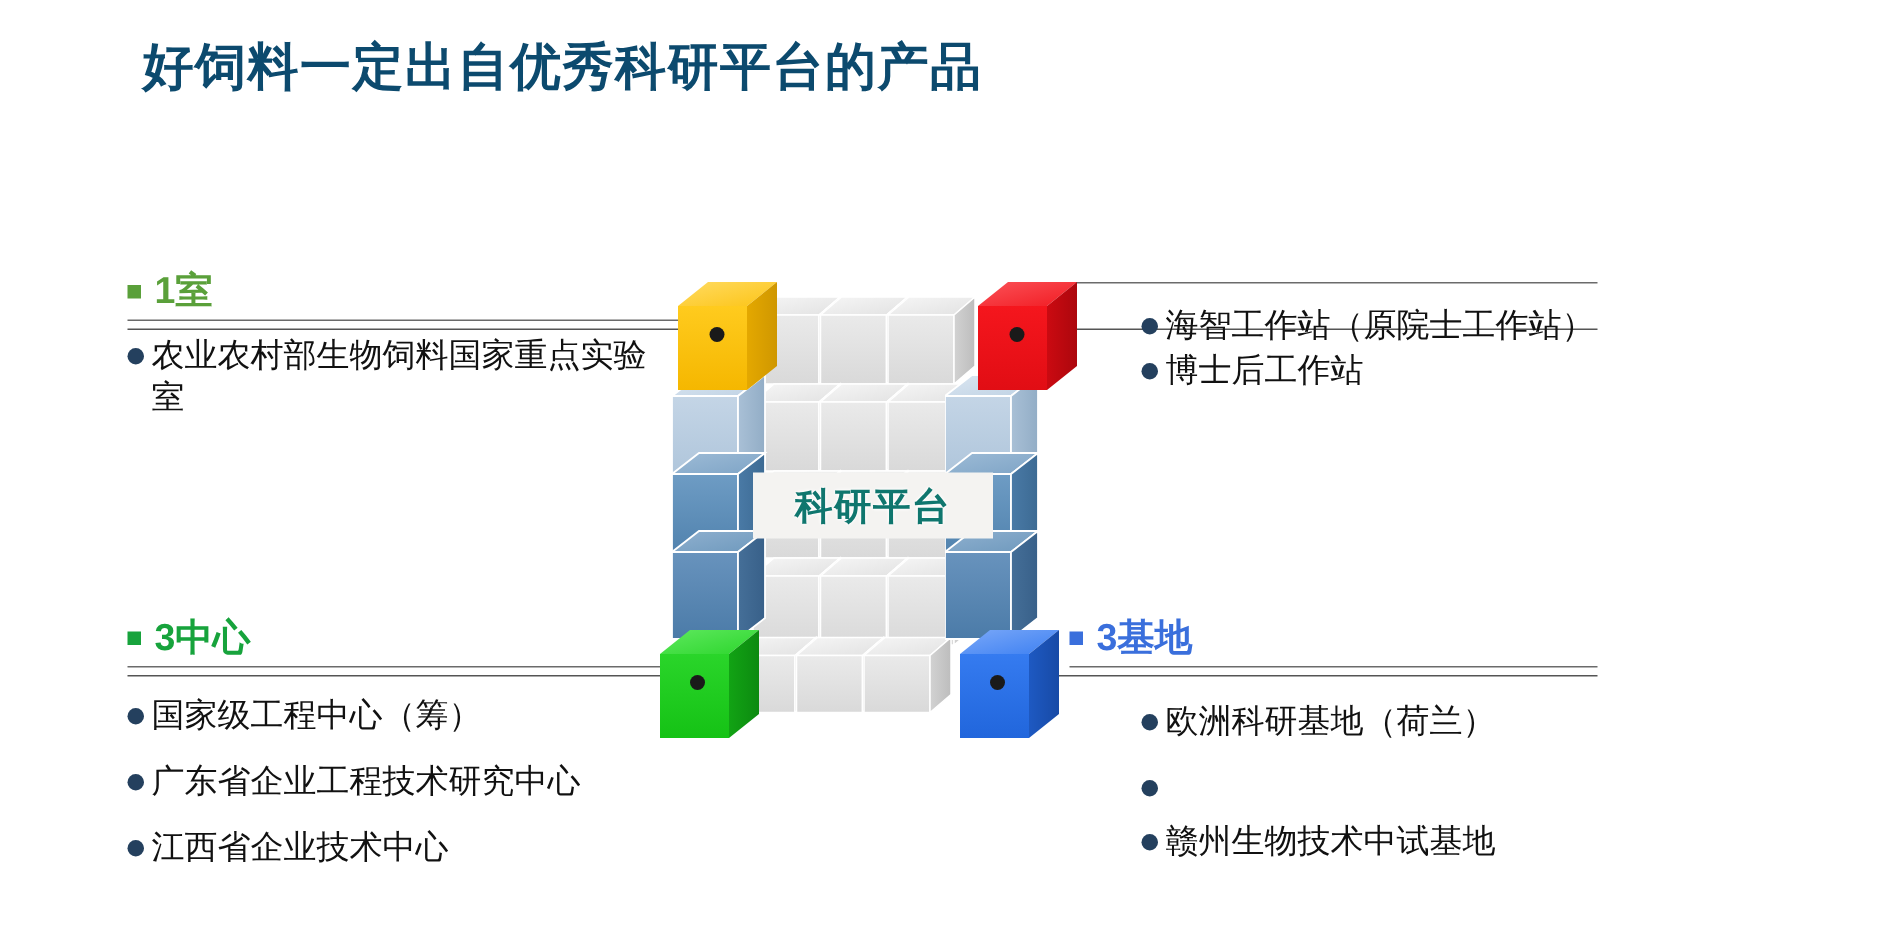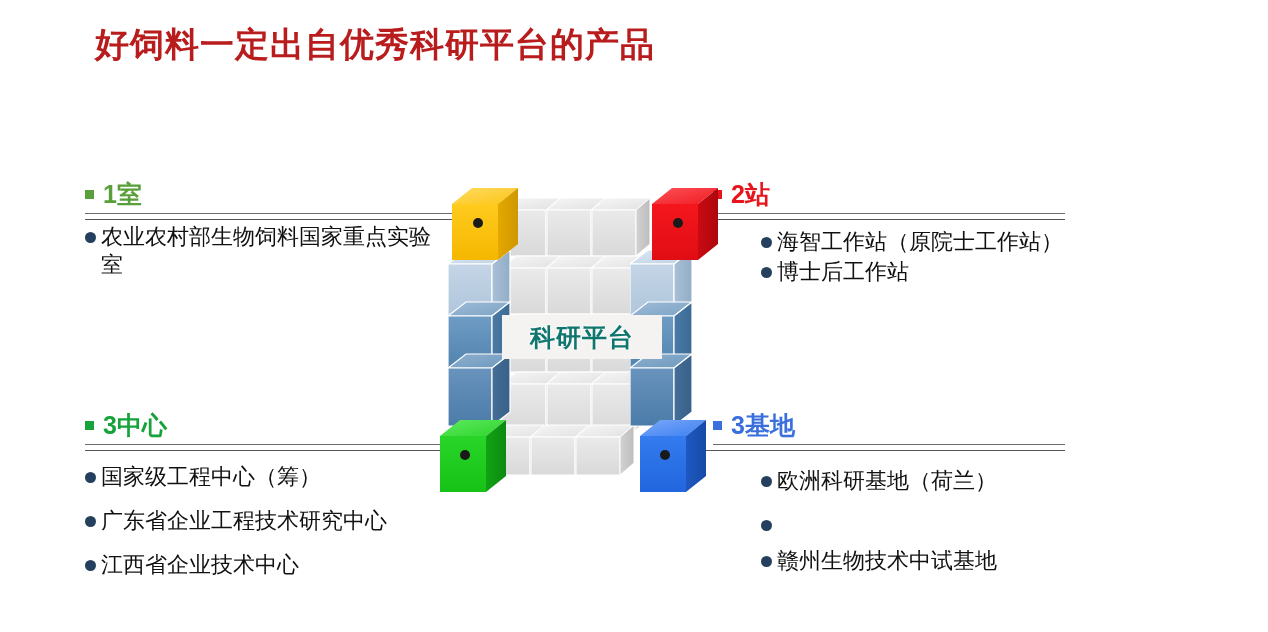--- a/index.html
+++ b/index.html
@@ -4,21 +4,21 @@
 <style>
   html,body{margin:0;padding:0;}
   body{
     width:1268px;height:632px;background:#ffffff;overflow:hidden;
     font-family:"Liberation Sans","DejaVu Sans",sans-serif;
     position:relative;
   }
   
   #slide-title{
     position:absolute;left:95px;top:22px;
-    font-size:34px;font-weight:bold;color:#b91c1c;
+    font-size:34px;font-weight:bold;color:#0c4a6e;
     letter-spacing:1px;white-space:nowrap;
   }
 
   
   .quad{position:absolute;}
   .quad-head{
     display:flex;align-items:center;gap:9px;
     font-size:25px;font-weight:bold;line-height:1;
     white-space:nowrap;
   }
@@ -94,24 +94,20 @@
   <div class="rule"></div>
   <div class="bullets">
     <div class="bullet-row">
       <span class="dot"></span>
       <span class="btxt">农业农村部生物饲料国家重点实验室</span>
     </div>
   </div>
 </div>
 
 <div class="quad" id="q-stn">
-  <div class="quad-head">
-    <span class="sq-bullet" style="background:#e8141b"></span>
-    <span style="color:#e8141b">2站</span>
-  </div>
   <div class="rule"></div>
   <div class="bullets">
     <div class="bullet-row">
       <span class="dot"></span>
       <span class="btxt">海智工作站（原院士工作站）</span>
     </div>
     <div class="bullet-row">
       <span class="dot"></span>
       <span class="btxt">博士后工作站</span>
     </div>

